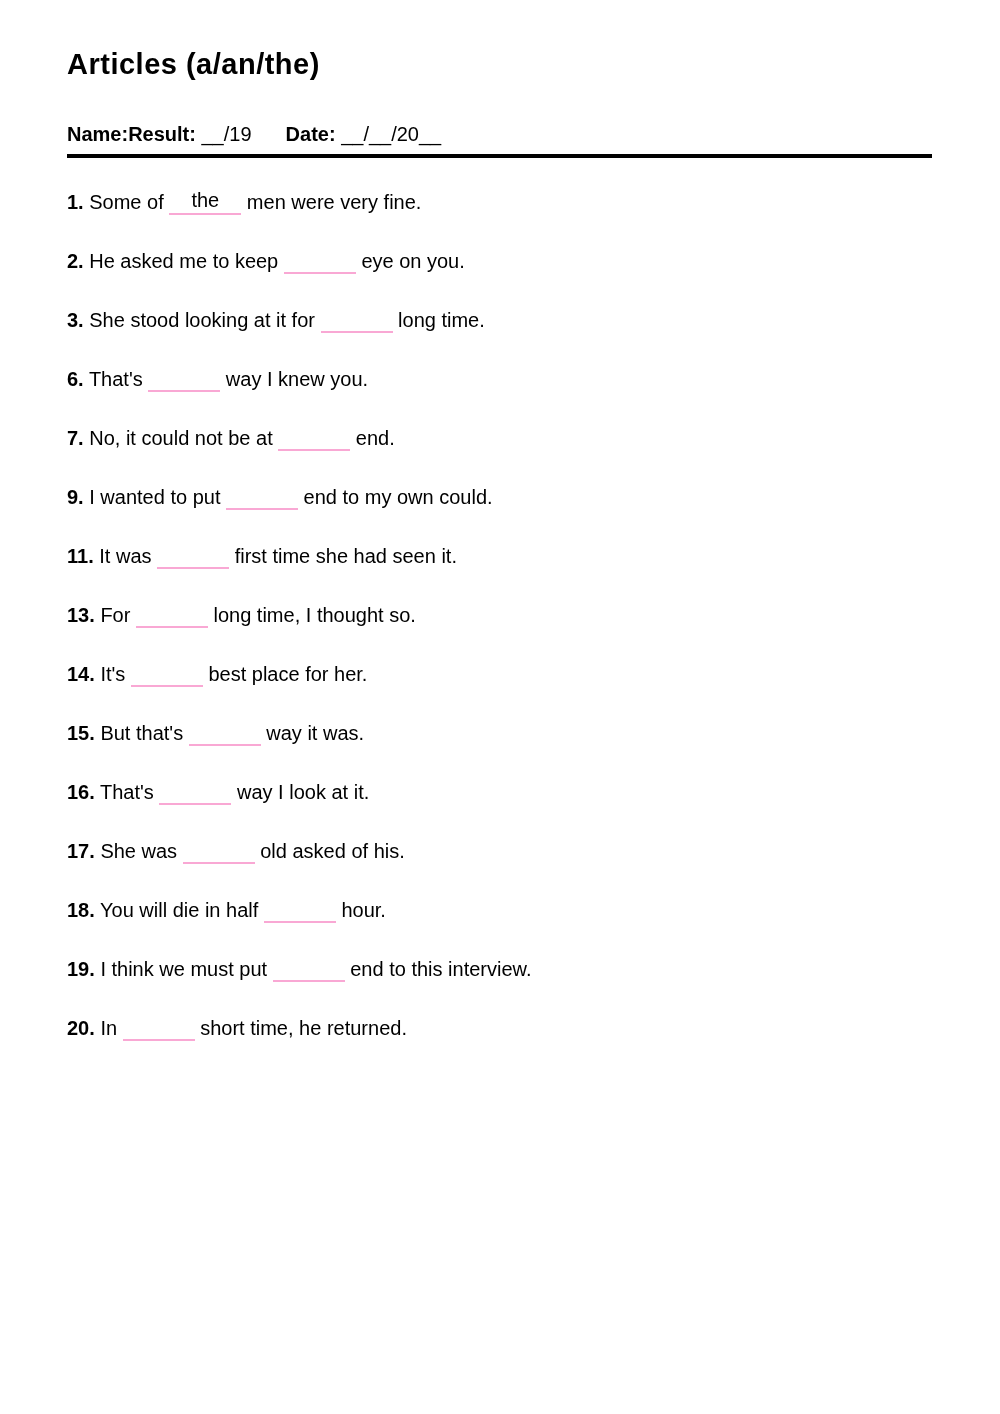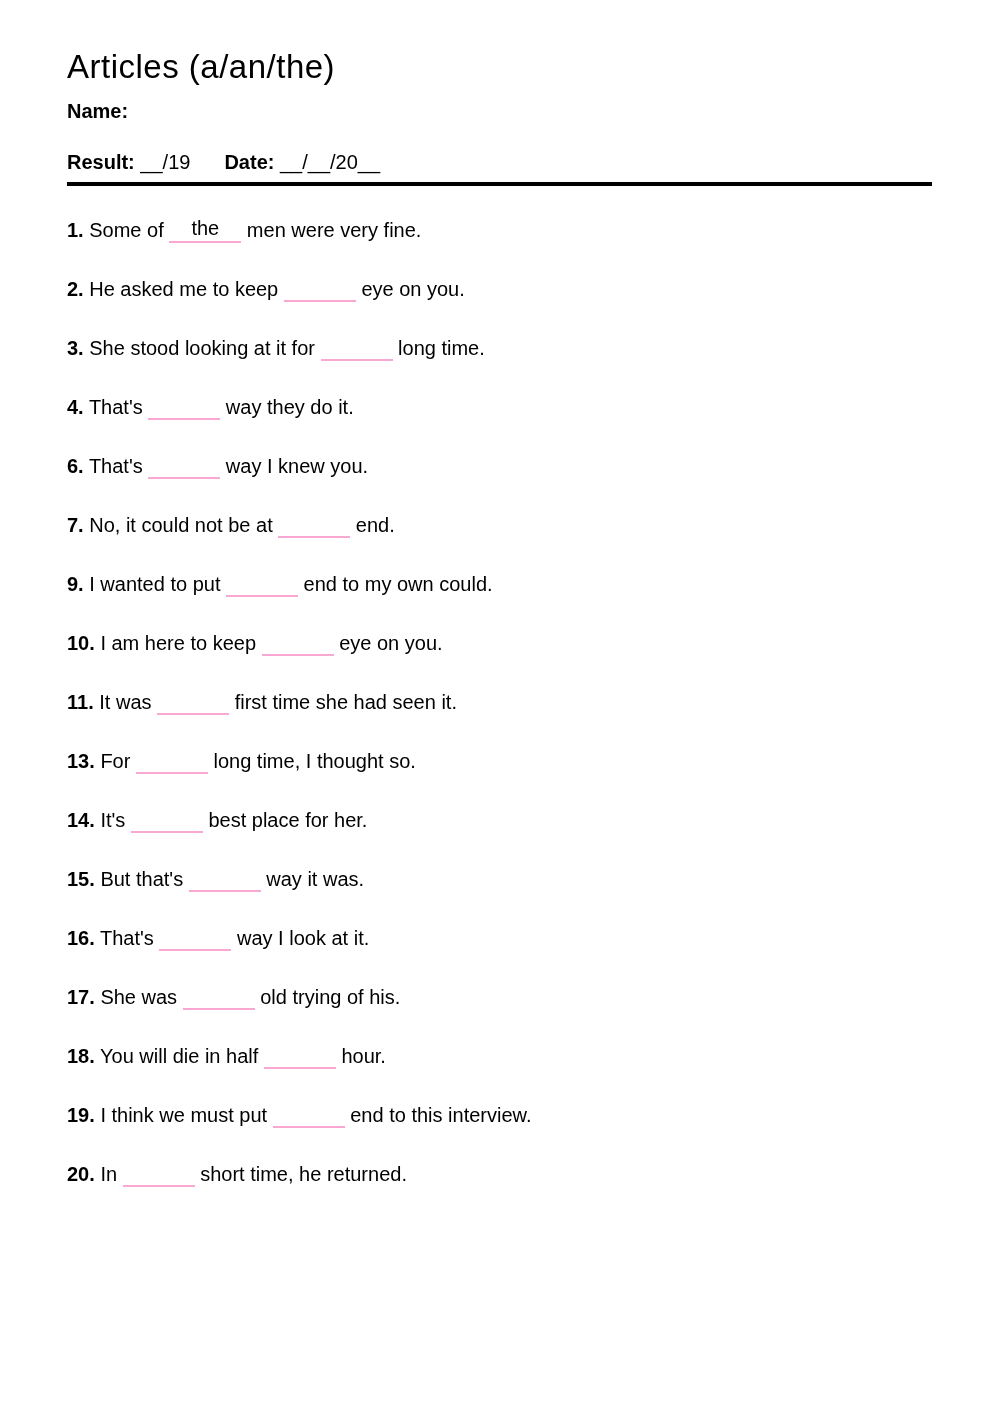--- a/index.html
+++ b/index.html
@@ -8,32 +8,31 @@
     width: 1000px;
     height: 1414px;
     font-family: "Liberation Sans", sans-serif;
     color: #000000;
     position: relative;
   }
   .page {
     padding: 48px 68px 0 67px;
   }
   .title {
-    font-size: 33px;
-    font-weight: normal;
+    font-size: 29px;
+    font-weight: bold;
     line-height: 1.15;
     letter-spacing: 0.5px;
   }
   .header-row {
     display: flex;
     align-items: baseline;
     margin-top: 14px;
     border-bottom: 4px solid #000000;
     padding-bottom: 8px;
-    flex-direction: column;
   }
   .header-left {
     font-size: 20px;
     font-weight: bold;
   }
   .header-right {
     display: flex;
     gap: 34px;
     font-size: 20px;
     margin-top: 28px;
@@ -86,44 +85,42 @@
     </div>
   </div>
 
   <div class="exercise-list">
   <p class="item"><span class="num">1.</span> <span>Some of</span> <span class="blank"><span class="answer">the</span></span> <span>men were very fine.</span></p>
 
   <p class="item"><span class="num">2.</span> <span>He asked me to keep</span> <span class="blank"><span class="answer"></span></span> <span>eye on you.</span></p>
 
   <p class="item"><span class="num">3.</span> <span>She stood looking at it for</span> <span class="blank"><span class="answer"></span></span> <span>long time.</span></p>
 
-  <p class="item"><span class="num">4.</span> <span>That's</span> <span class="blank"><span class="answer"></span></span> <span>way they do it.</span></p>
 
 
   <p class="item"><span class="num">6.</span> <span>That's</span> <span class="blank"><span class="answer"></span></span> <span>way I knew you.</span></p>
 
   <p class="item"><span class="num">7.</span> <span>No, it could not be at</span> <span class="blank"><span class="answer"></span></span> <span>end.</span></p>
 
 
   <p class="item"><span class="num">9.</span> <span>I wanted to put</span> <span class="blank"><span class="answer"></span></span> <span>end to my own could.</span></p>
 
-  <p class="item"><span class="num">10.</span> <span>I am here to keep</span> <span class="blank"><span class="answer"></span></span> <span>eye on you.</span></p>
 
   <p class="item"><span class="num">11.</span> <span>It was</span> <span class="blank"><span class="answer"></span></span> <span>first time she had seen it.</span></p>
 
 
   <p class="item"><span class="num">13.</span> <span>For</span> <span class="blank"><span class="answer"></span></span> <span>long time, I thought so.</span></p>
 
   <p class="item"><span class="num">14.</span> <span>It's</span> <span class="blank"><span class="answer"></span></span> <span>best place for her.</span></p>
 
   <p class="item"><span class="num">15.</span> <span>But that's</span> <span class="blank"><span class="answer"></span></span> <span>way it was.</span></p>
 
   <p class="item"><span class="num">16.</span> <span>That's</span> <span class="blank"><span class="answer"></span></span> <span>way I look at it.</span></p>
 
-  <p class="item"><span class="num">17.</span> <span>She was</span> <span class="blank"><span class="answer"></span></span> <span>old trying of his.</span></p>
+  <p class="item"><span class="num">17.</span> <span>She was</span> <span class="blank"><span class="answer"></span></span> <span>old asked of his.</span></p>
 
   <p class="item"><span class="num">18.</span> <span>You will die in half</span> <span class="blank"><span class="answer"></span></span> <span>hour.</span></p>
 
   <p class="item"><span class="num">19.</span> <span>I think we must put</span> <span class="blank"><span class="answer"></span></span> <span>end to this interview.</span></p>
 
   <p class="item"><span class="num">20.</span> <span>In</span> <span class="blank"><span class="answer"></span></span> <span>short time, he returned.</span></p>
 </div>
 
 </div>
 

